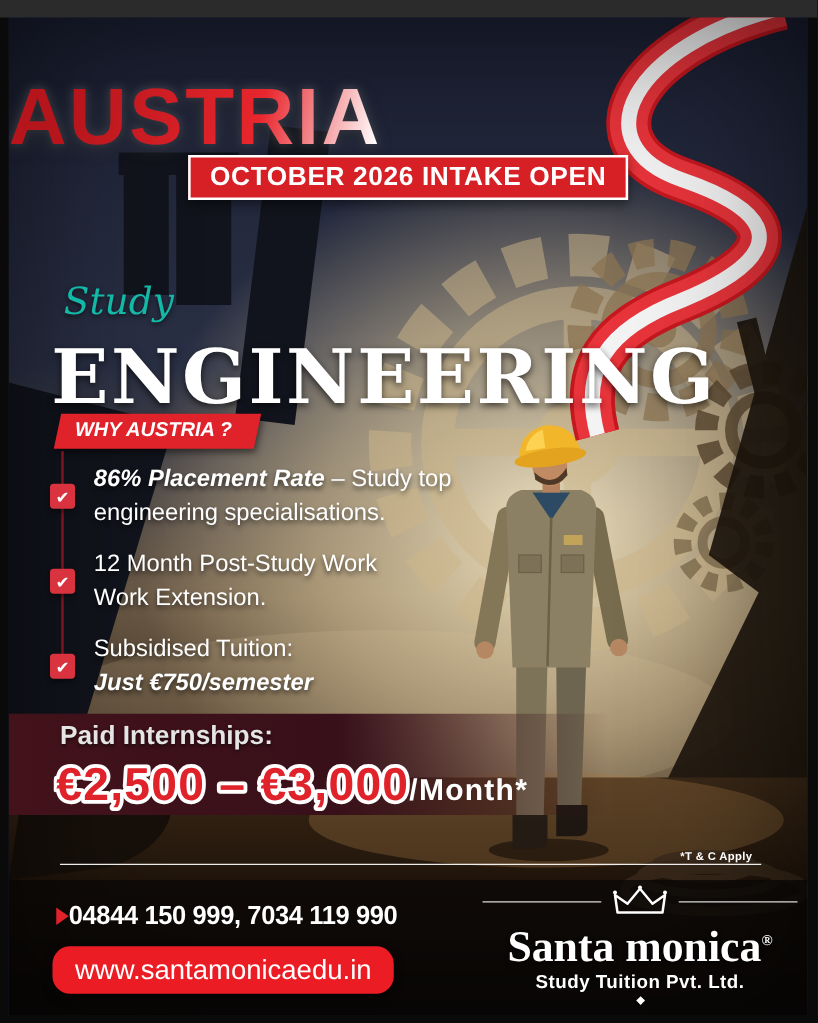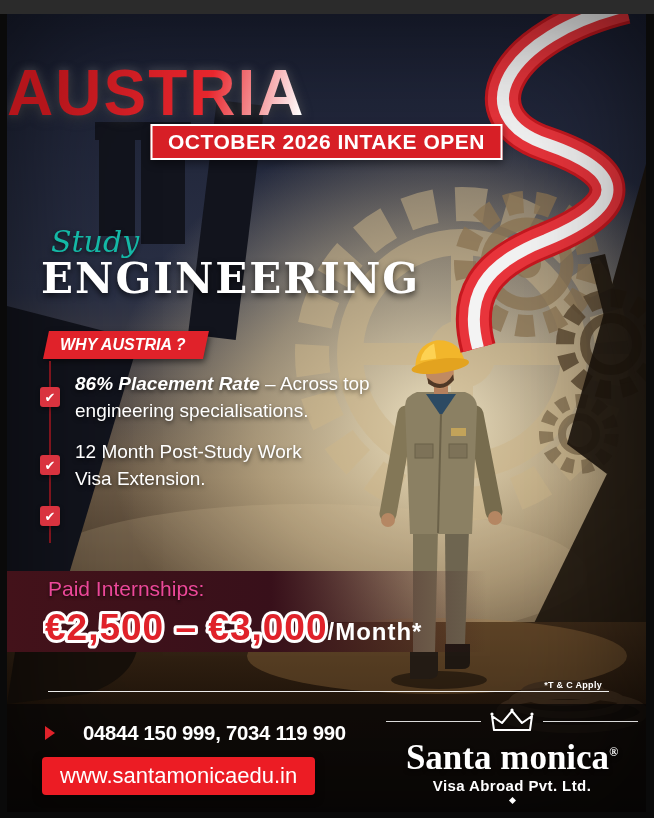--- a/index.html
+++ b/index.html
@@ -13,47 +13,47 @@
 
   .title{left:0;right:0;top:42px;text-align:left;font-size:64px;font-weight:bold;letter-spacing:2px;
     background:linear-gradient(104deg,#b5151b 8%,#e8262d 32%,#ffffff 47%,#ffc9c9 52%,#e8262d 68%,#b5151b 95%);
     -webkit-background-clip:text;background-clip:text;color:transparent;
     filter:drop-shadow(0 3px 6px rgba(0,0,0,.55)) drop-shadow(0 0 4px rgba(255,255,255,.25));}
   .intake{left:50%;top:110px;transform:translateX(-50%);background:#d71f26;border:2px solid #fff;
     color:#fff;font-weight:bold;font-size:21px;letter-spacing:.5px;padding:4px 16px;white-space:nowrap;
     box-shadow:0 3px 8px rgba(0,0,0,.45);}
   .study{left:44px;top:210px;color:#14b8a6;font-family:"DejaVu Serif",serif;font-style:italic;font-size:30px;
     text-shadow:0 2px 4px rgba(0,0,0,.6);}
-  .course{left:34px;top:240px;color:#fff;font-family:"DejaVu Serif",serif;font-weight:bold;font-size:42px;
+  .course{left:34px;top:253px;color:#fff;font-family:"DejaVu Serif",serif;font-weight:bold;font-size:60px;
     letter-spacing:2px;text-shadow:0 3px 6px rgba(0,0,0,.65);}
   .why-badge{left:36px;top:317px;background:#e0222a;color:#fff;font-weight:bold;font-style:italic;
     font-size:16px;padding:5px 20px 5px 14px;transform:skewX(-12deg);transform-origin:left bottom;
     box-shadow:2px 3px 6px rgba(0,0,0,.5);}
   .why-badge span{display:inline-block;transform:skewX(12deg);}
   .vline{left:42px;top:347px;width:2px;height:182px;background:#7e141d;}
 
   .check-row{position:absolute;left:33px;z-index:3;display:flex;align-items:center;gap:15px;}
   .checkbox{width:20px;height:20px;background:#d9333f;border-radius:3px;color:#fff;font-size:13px;
     display:flex;align-items:center;justify-content:center;flex:0 0 auto;box-shadow:0 2px 4px rgba(0,0,0,.4);}
   .check-text{color:#fff;font-size:19px;line-height:27px;text-shadow:0 2px 4px rgba(0,0,0,.6);white-space:nowrap;}
   .check-text em{font-weight:bold;}
 
   .intern-band{left:0;top:557px;width:480px;height:81px;z-index:3;
     background:linear-gradient(90deg,#43121a 0%,#38101a 55%,rgba(40,12,18,0) 100%);}
-  .intern-label{left:41px;top:563px;color:#ec4899;font-size:21px;text-shadow:0 2px 3px rgba(0,0,0,.6);}
+  .intern-label{left:41px;top:563px;color:#e5e5e5;font-size:21px;text-shadow:0 2px 3px rgba(0,0,0,.6);font-weight:bold;}
   .intern-amount{left:36px;top:585px;}
   .intern-amount text{font-family:"Liberation Sans",sans-serif;font-weight:bold;}
 
   .footnote{right:44px;top:666px;color:#fff;font-size:9px;letter-spacing:.3px;font-weight:bold;}
   .divider{left:41px;top:677px;width:561px;height:1px;background:rgba(255,255,255,.92);}
 
-  .phone-row{left:38px;top:707px;display:flex;align-items:center;gap:28px;text-align:right;}
+  .phone-row{left:38px;top:707px;display:flex;align-items:center;gap:0;text-align:right;}
   .tri{width:0;height:0;border-left:10px solid #e0222a;border-top:7px solid transparent;border-bottom:7px solid transparent;}
   .phones{color:#fff;font-weight:bold;font-size:21px;letter-spacing:-.3px;transform:scaleX(.97);transform-origin:left;white-space:nowrap;}
-  .site-btn{left:35px;top:743px;background:#ec1c24;border-radius:4px;color:#fff;font-size:22px;
+  .site-btn{left:35px;top:743px;background:#ec1c24;border-radius:14px;color:#fff;font-size:22px;
     padding:6px 18px;white-space:nowrap;box-shadow:0 3px 8px rgba(0,0,0,.5);cursor:pointer;border:none;}
 
   .brand{right:8px;top:694px;width:252px;text-align:center;color:#fff;}
   .brand .crown-row{display:flex;align-items:center;justify-content:center;gap:8px;}
   .brand .rule{flex:1;height:1px;background:rgba(255,255,255,.85);}
   .brand-name{font-family:"Liberation Serif",serif;font-weight:bold;font-size:35px;line-height:36px;white-space:nowrap;
     text-shadow:0 2px 4px rgba(0,0,0,.6);}
   .brand-name sup{font-size:12px;vertical-align:super;}
   .brand-tagline{font-size:15px;font-weight:bold;letter-spacing:.4px;margin-top:1px;}
   .brand-dot{width:5px;height:5px;background:#fff;transform:rotate(45deg);margin:4px auto 0;}
@@ -185,39 +185,43 @@
   <div class="layer why-badge">
     <span>WHY AUSTRIA ?</span>
   </div>
   <div class="layer vline"></div>
 
   <div class="check-row" style="top:356px">
     <span class="checkbox">
         <span>✔</span>
       </span>
     <div class="check-text">
-      <div><em>86% Placement Rate</em><span> – Across top</span></div>
+      <div><em>86% Placement Rate</em><span> – Study top</span></div>
       <div><span>engineering specialisations.</span><em></em></div>
     </div>
   </div>
 
   <div class="check-row" style="top:424px">
     <span class="checkbox">
         <span>✔</span>
       </span>
     <div class="check-text">
       <div><em></em><span>12 Month Post-Study Work</span></div>
-      <div><span>Visa Extension.</span><em></em></div>
+      <div><span>Work Extension.</span><em></em></div>
     </div>
   </div>
 
   <div class="check-row" style="top:492px">
     <span class="checkbox">
         <span>✔</span>
       </span>
+    <div class="check-text">
+      <div><em></em><span>Subsidised Tuition:</span></div>
+      <div><span></span><em>Just €750/semester</em></div>
+    </div>
   </div>
 
   <div class="layer intern-band"></div>
   <div class="layer intern-label">Paid Internships:</div>
   <svg class="layer intern-amount" width="430" height="54" viewBox="0 0 430 54">
     <text x="2" y="41" font-size="37" letter-spacing="1" fill="#e0222a" stroke="#ffffff" stroke-width="6" stroke-linejoin="round" paint-order="stroke" style="font-weight:bold"><tspan>€2,500 – €3,000</tspan><tspan fill="#ffffff" stroke="none" font-size="24">/Month*</tspan></text>
   </svg>
 
   <div class="layer footnote">*T &amp; C Apply</div>
   <div class="layer divider"></div>
@@ -233,17 +237,17 @@
       <span class="rule"></span>
       <svg width="46" height="26" viewBox="0 0 46 26">
         <path d="M 5,22 L 3,8 L 13,15 L 23,3 L 33,15 L 43,8 L 41,22 Z" fill="none" stroke="#fff" stroke-width="2" stroke-linejoin="round"></path>
         <circle cx="3" cy="6" r="1.6" fill="#fff"></circle>
           <circle cx="23" cy="2" r="1.6" fill="#fff"></circle>
           <circle cx="43" cy="6" r="1.6" fill="#fff"></circle>
       </svg>
       <span class="rule"></span>
     </div>
     <div class="brand-name"><span>Santa monica</span><sup>®</sup></div>
-    <div class="brand-tagline">Visa Abroad Pvt. Ltd.</div>
+    <div class="brand-tagline">Study Tuition Pvt. Ltd.</div>
     <div class="brand-dot"></div>
   </div>
 
 </div>
 
 </body></html>

